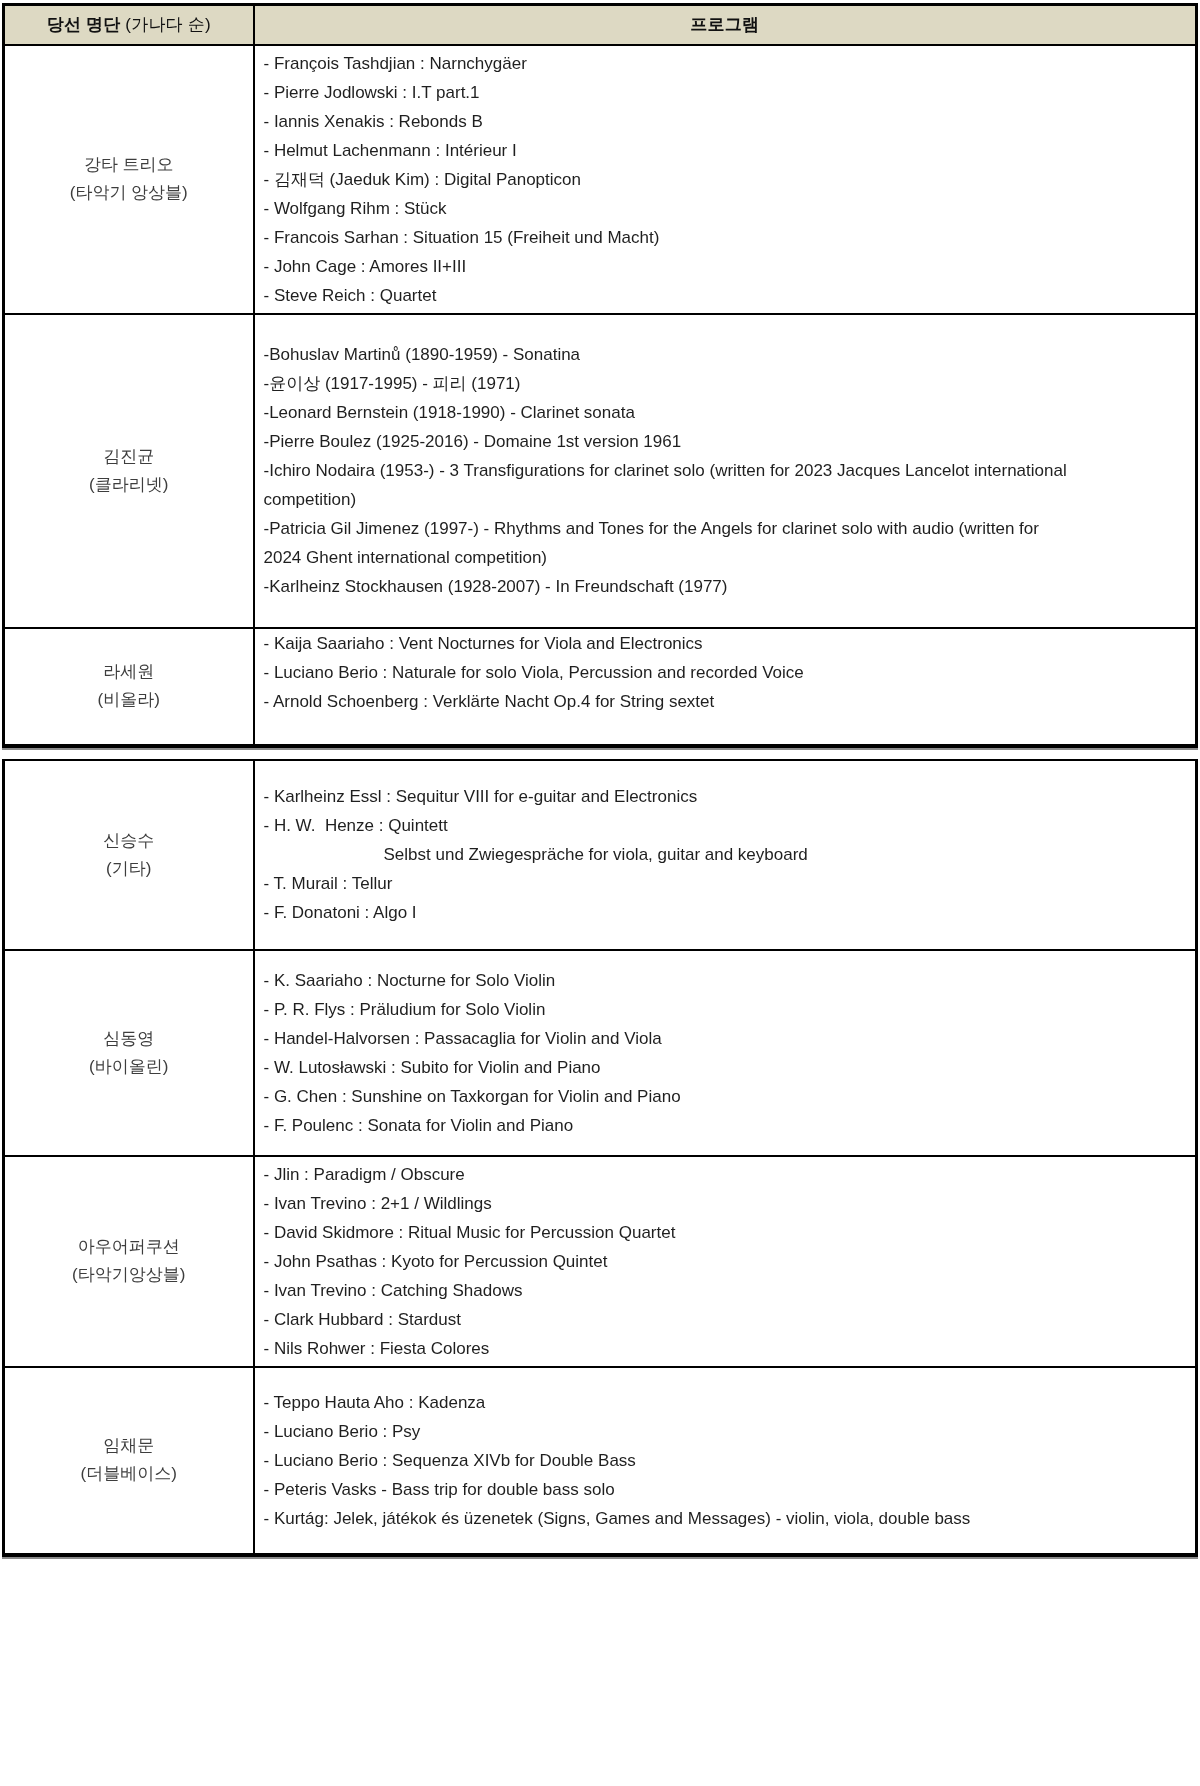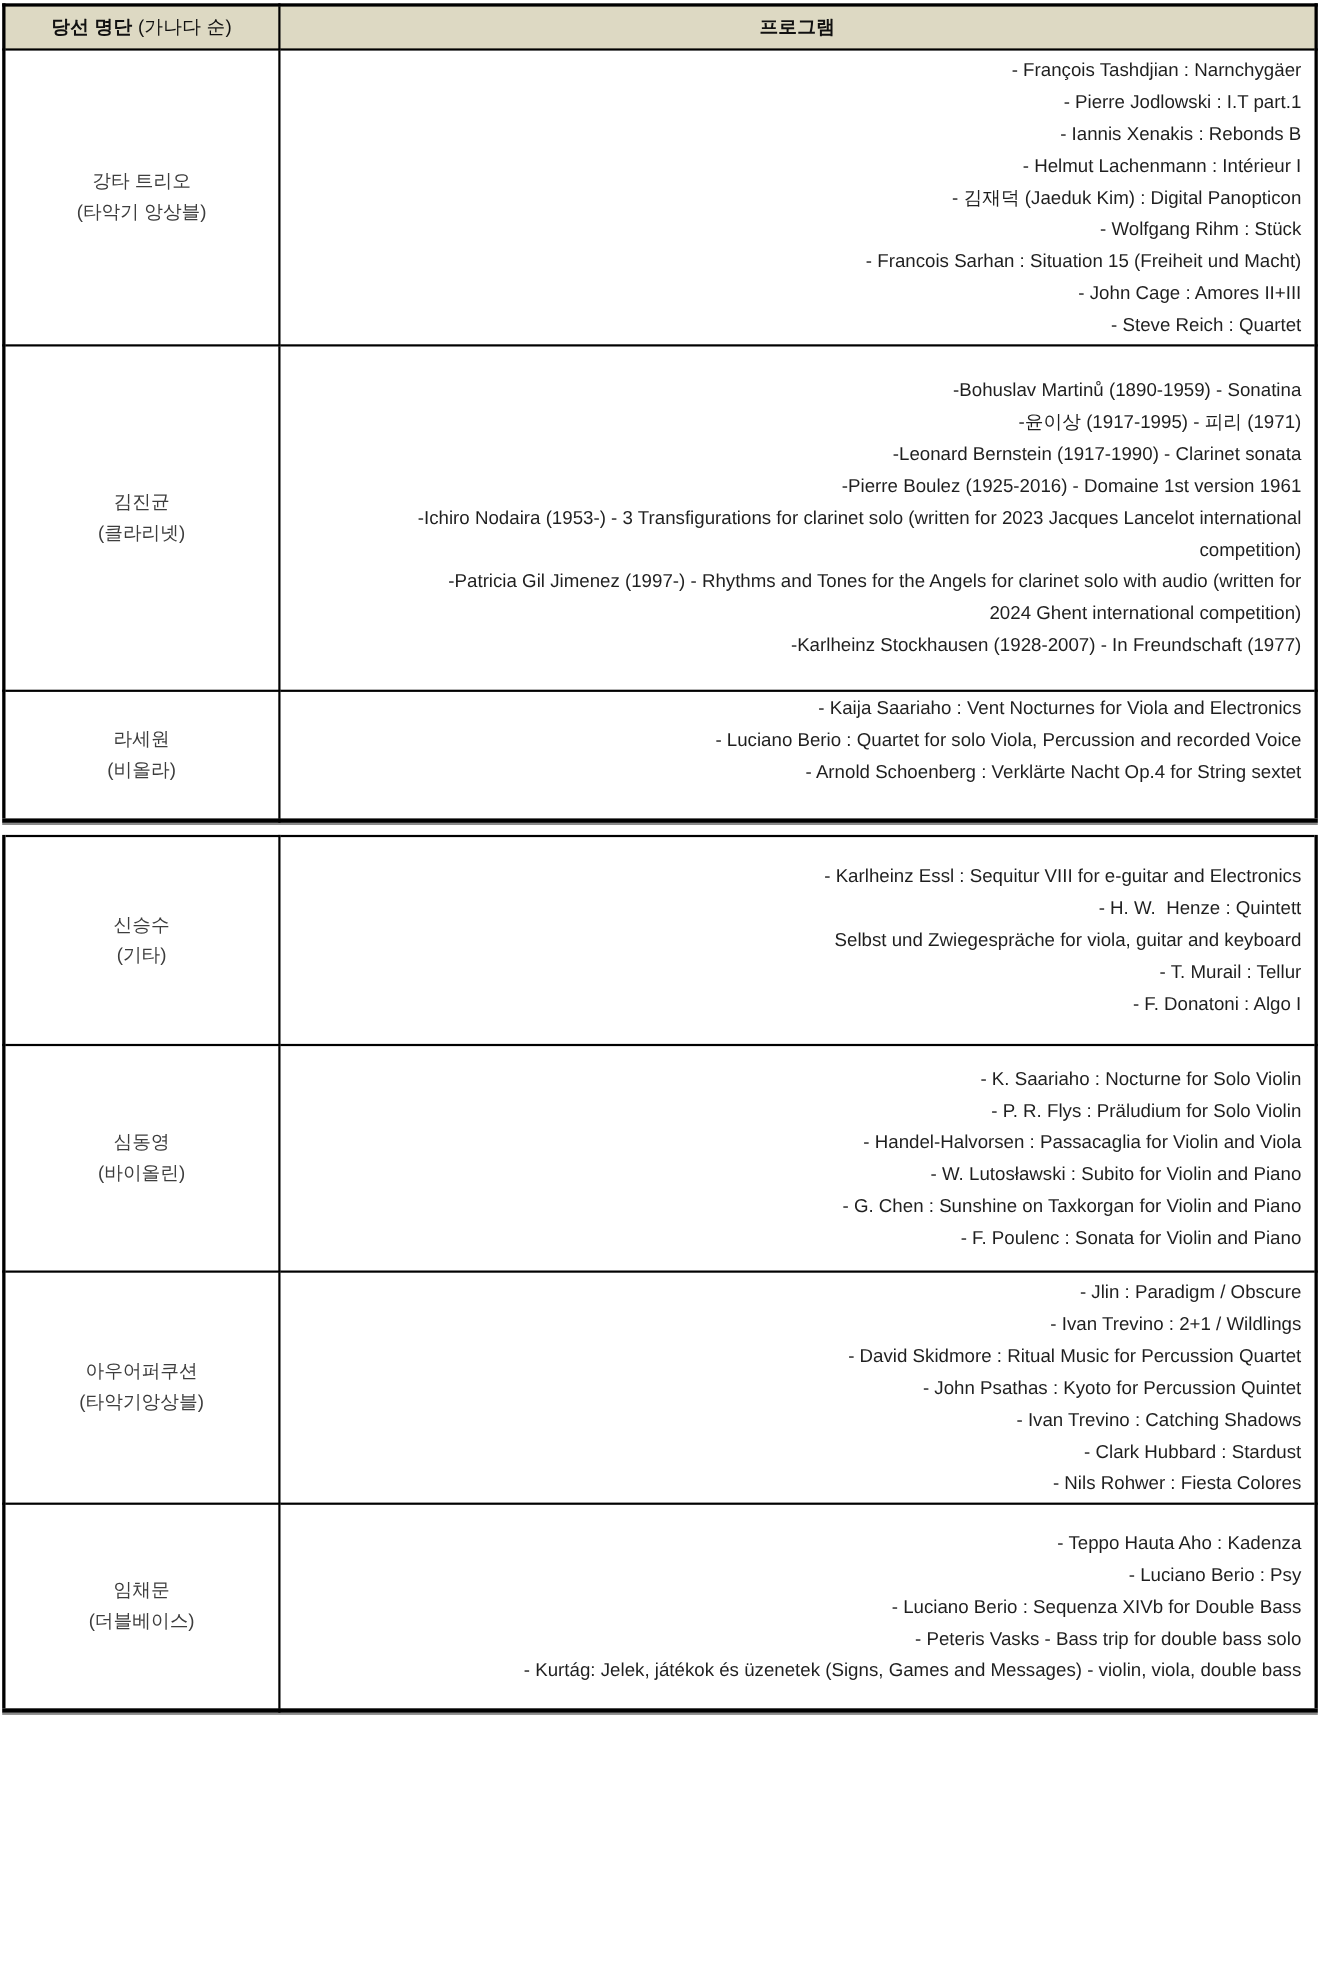--- a/index.html
+++ b/index.html
@@ -50,21 +50,20 @@
     vertical-align: middle;
     color: var(--name-text, #3d3d3d);
     font-size: 17px;
     line-height: 28px;
     background: #ffffff;
     margin-top: 24px;
   }
   td.prog-cell {
     vertical-align: middle;
     background: #ffffff;
-    text-align: right;
   }
   td.prog-cell.vtop { vertical-align: top; }
   td.prog-cell.vtop .prog { padding-top: 0; }
   .prog {
     padding: 3px 12px 3px 9px;
     font-size: 17px;
     line-height: 29px;
     color: var(--text, #1f1f1f);
   }
   .prog .line { white-space: pre-wrap; }
@@ -109,40 +108,40 @@
 
   <tr style="height: 314px;">
     <td class="name-cell">
       <div class="nm">김진균</div>
       <div class="inst">(클라리넷)</div>
     </td>
     <td class="prog-cell">
       <div class="prog">
               <div class="line">-Bohuslav Martinů (1890-1959) - Sonatina</div>
               <div class="line">-윤이상 (1917-1995) - 피리 (1971)</div>
-              <div class="line">-Leonard Bernstein (1917-1990) - Clarinet sonata</div>
+              <div class="line">-Leonard Bernstein (1918-1990) - Clarinet sonata</div>
               <div class="line">-Pierre Boulez (1925-2016) - Domaine 1st version 1961</div>
               <div class="line">-Ichiro Nodaira (1953-) - 3 Transfigurations for clarinet solo (written for 2023 Jacques Lancelot international</div>
               <div class="line">competition)</div>
               <div class="line">-Patricia Gil Jimenez (1997-) - Rhythms and Tones for the Angels for clarinet solo with audio (written for</div>
               <div class="line">2024 Ghent international competition)</div>
               <div class="line">-Karlheinz Stockhausen (1928-2007) - In Freundschaft (1977)</div>
             </div>
     </td>
   </tr>
 
   <tr style="height: 118px;">
     <td class="name-cell">
       <div class="nm">라세원</div>
       <div class="inst">(비올라)</div>
     </td>
     <td class="prog-cell vtop">
       <div class="prog">
               <div class="line">- Kaija Saariaho : Vent Nocturnes for Viola and Electronics</div>
-              <div class="line">- Luciano Berio : Quartet for solo Viola, Percussion and recorded Voice</div>
+              <div class="line">- Luciano Berio : Naturale for solo Viola, Percussion and recorded Voice</div>
               <div class="line">- Arnold Schoenberg : Verklärte Nacht Op.4 for String sextet</div>
             </div>
     </td>
   </tr>
 
 </tbody>
   </table>
 
   <table class="tbl t2">
     <colgroup>

